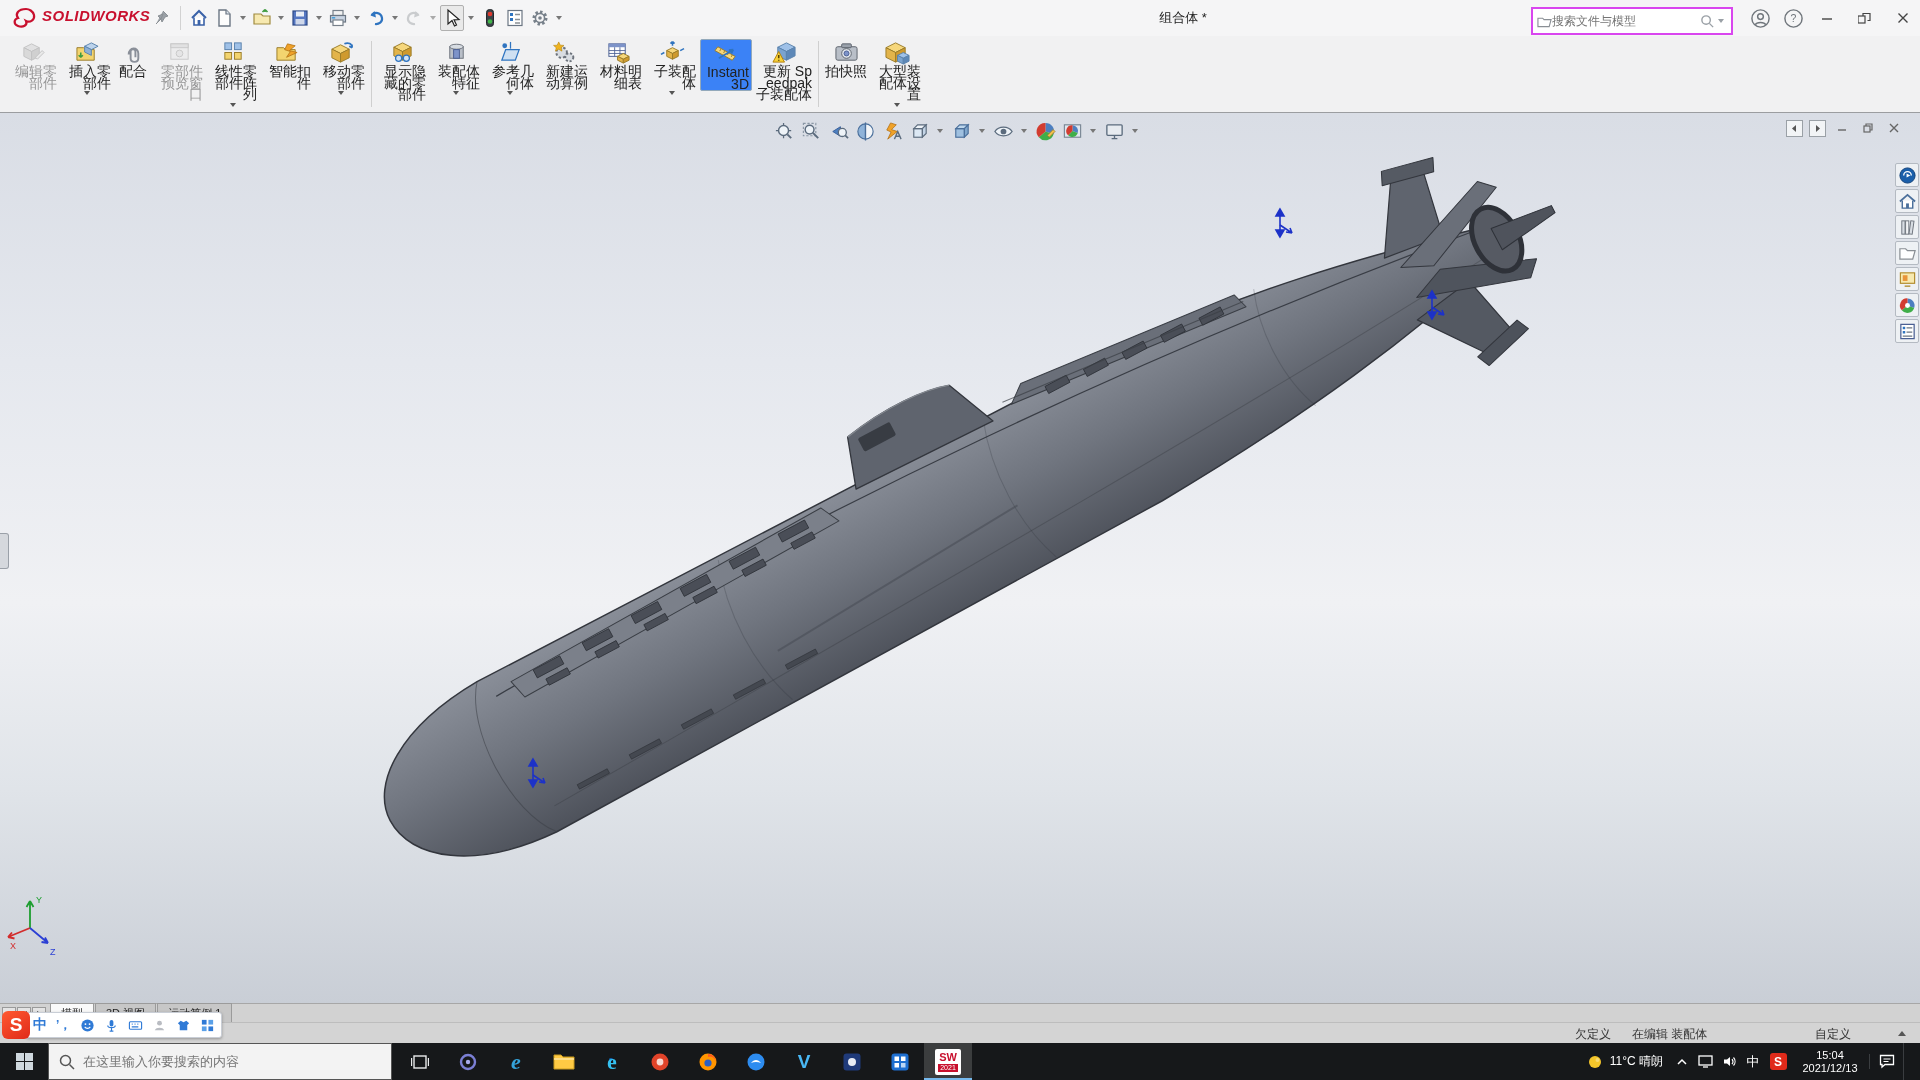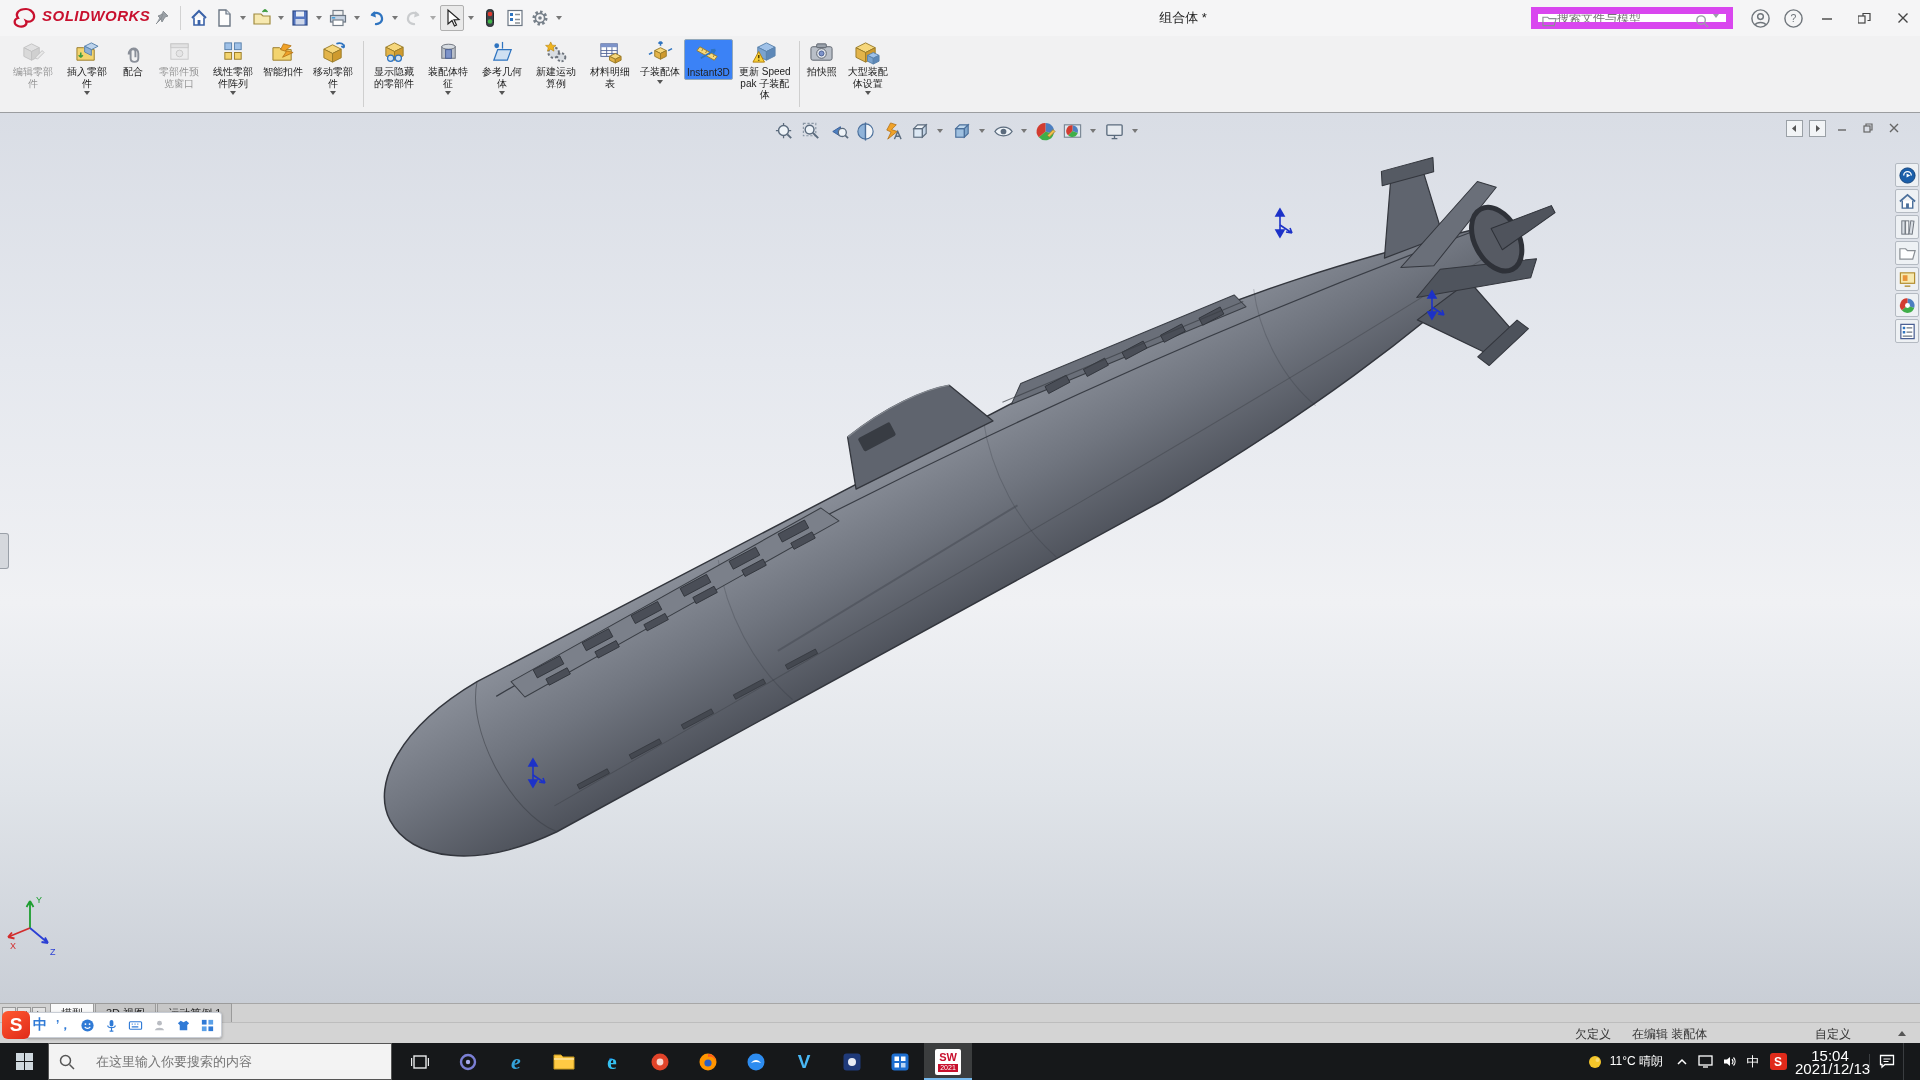--- a/index.html
+++ b/index.html
@@ -14,29 +14,29 @@
   .brand{display:flex;margin-left:12px}
   .brand-name{color:#c8102e;font-weight:bold;font-style:italic;font-size:15px;letter-spacing:.5px;margin-left:4px}
   .menus{display:flex;margin-left:8px}
   .menu-item{padding:0 13px;line-height:36px;font-size:13px;color:#333;cursor:default}
   .vsep{width:1px;height:24px;background:#d2d2d2;margin:0 6px}
   .qbtn{width:24px;height:26px;display:flex;align-items:center;justify-content:center}
   .qbtn svg{width:20px;height:20px}
   .caret-s{width:0;height:0;border-left:3.5px solid transparent;border-right:3.5px solid transparent;border-top:4px solid #777;margin:0 3px}
   .selbox{border:1px solid #b0b0b0;background:#e9e9e9;border-radius:2px}
   .win-title{position:absolute;left:1083px;top:0;width:200px;text-align:center;line-height:36px;font-size:13px;color:#222}
-  .swsearch{position:absolute;left:1531px;top:7px;width:202px;height:22px;background:#fff;border:7px solid #d946ef;display:flex;padding:0 4px}
+  .swsearch{position:absolute;left:1531px;top:7px;width:202px;height:28px;background:#fff;border:2px solid #d946ef;display:flex;align-items:center;padding:0 4px}
   .swsearch input{border:none;outline:none;flex:1;font-size:12px;color:#555;min-width:10px;background:transparent;font-family:inherit}
   .wbtn{width:26px;height:26px;display:flex;align-items:center;justify-content:center}
 
   
   .ribbon{left:0;top:36px;width:1920px;height:77px;background:#f1f1f2;border-bottom:1px solid #9b9da0;display:flex;align-items:flex-start;padding:2px 0 0 6px}
   .rbtn{display:flex;flex-direction:column;align-items:center;margin:1px 1px 0;padding:1px 2px 0;max-width:52px;min-width:36px}
   .rbtn svg.ric{width:25px;height:25px;flex:0 0 25px}
-  .rlabel{font-size:10px;line-height:11.5px;text-align:center;color:#222;word-break:break-all;margin-top:1px}
+  .rlabel{font-size:14px;line-height:11.5px;text-align:right;color:#222;word-break:break-all;margin-top:1px}
   .rbtn.disabled{opacity:.45;filter:grayscale(.9)}
   .rbtn.pressed{border:1px solid #93a9bb;background:#3b82f6;border-radius:2px}
   .rcaret{width:0;height:0;border-left:3.5px solid transparent;border-right:3.5px solid transparent;border-top:4px solid #555;margin-top:2px}
   .rsep{width:1px;align-self:stretch;background:#cfcfcf;margin:3px 3px 5px}
 
   
   .ctabs{left:0;top:113px;height:22px;display:flex}
   .ctab{height:22px;line-height:21px;padding:0 13px;font-size:12px;color:#222;background:#d7d9da;border:1px solid #a3a5a7;border-left:none}
   .ctab:first-child{border-left:1px solid #a3a5a7}
   .ctab.active{background:#f2f2f3;border-top-color:#f2f2f3;border-left:1px solid #a3a5a7}
@@ -67,21 +67,21 @@
   
   .imebar{left:2px;top:1010px;height:30px;display:flex;align-items:center}
   .imelogo{width:28px;height:28px;border-radius:6px;background:linear-gradient(145deg,#ff5a30,#e02a1a);color:#fff;font-weight:bold;font-size:19px;display:flex;align-items:center;justify-content:center;z-index:3}
   .imebody{height:26px;background:#fff;border:1px solid #c9ced6;border-radius:3px;box-shadow:0 1px 3px rgba(0,0,0,.3);display:flex;align-items:center;padding:0 6px;margin-left:-4px;gap:9px}
   .imebody .it{color:#2f7ad6;font-weight:bold;font-size:14px}
   .imebody svg{width:15px;height:15px}
 
   
   .taskbar{left:0;top:1043px;width:1920px;height:37px;background:#16181a;display:flex;align-items:center}
   .startbtn{width:48px;height:37px;display:flex;align-items:center;justify-content:center}
-  .tbsearch{width:344px;height:37px;background:#f3f3f3;border:1px solid #555;display:flex;align-items:center;padding:0 10px;gap:21px}
+  .tbsearch{width:344px;height:37px;background:#f3f3f3;border:1px solid #555;display:flex;align-items:center;padding:0 10px;gap:8px}
   .tbsearch input{border:none;outline:none;background:transparent;font-size:13px;color:#444;flex:1;font-family:inherit}
   .appbtn{width:48px;height:37px;display:flex;align-items:center;justify-content:center;position:relative}
   .appbtn.active{background:rgba(255,255,255,.16);box-shadow:inset 0 -2px 0 #76b9ed}
   .tray{position:absolute;right:12px;top:0;height:37px;display:flex;align-items:center;color:#fff}
   .trayicon{display:flex;align-items:center;justify-content:center}
 </style>
 </head>
 <body>
 
 <div id="root">
@@ -851,21 +851,21 @@
       <div class="trayicon" style="width:24px">
         <svg width="15" height="15" viewBox="0 0 15 15">
             <polygon points="2,5.5 5,5.5 8,3 8,12 5,9.5 2,9.5" fill="#fff"></polygon>
             <path d="M10,5 A4,4 0 0 1 10,10 M11.5,3.5 A6,6 0 0 1 11.5,11.5" fill="none" stroke="#fff" stroke-width="1.2"></path>
           </svg>
       </div>
       <span style="font-size:13px;width:24px;text-align:center">中</span>
       <div class="trayicon" style="width:26px">
         <span style="background:#e02a1a;color:#fff;font-weight:bold;font-size:12px;width:17px;height:17px;border-radius:3px;display:inline-flex;align-items:center;justify-content:center">S</span>
       </div>
-      <div style="width:70px;text-align:center;font-size:15px;line-height:13px;margin:0 4px">
+      <div style="width:70px;text-align:center;font-size:11px;line-height:13px;margin:0 4px">
         <div>15:04</div>
         <div>2021/12/13</div>
       </div>
       <div class="trayicon" style="width:34px;border-left:1px solid #3a3d40">
         <svg width="16" height="15" viewBox="0 0 16 15">
             <path d="M1.5,1.5 H14.5 V10.5 H6 L3,13 V10.5 H1.5 Z" fill="none" stroke="#fff" stroke-width="1.3"></path>
             <path d="M4.5,5 H11.5 M4.5,7.5 H9.5" stroke="#fff" stroke-width="1.1"></path>
           </svg>
       </div>
       <div style="width:5px;height:37px;border-left:1px solid #3a3d40"></div>

